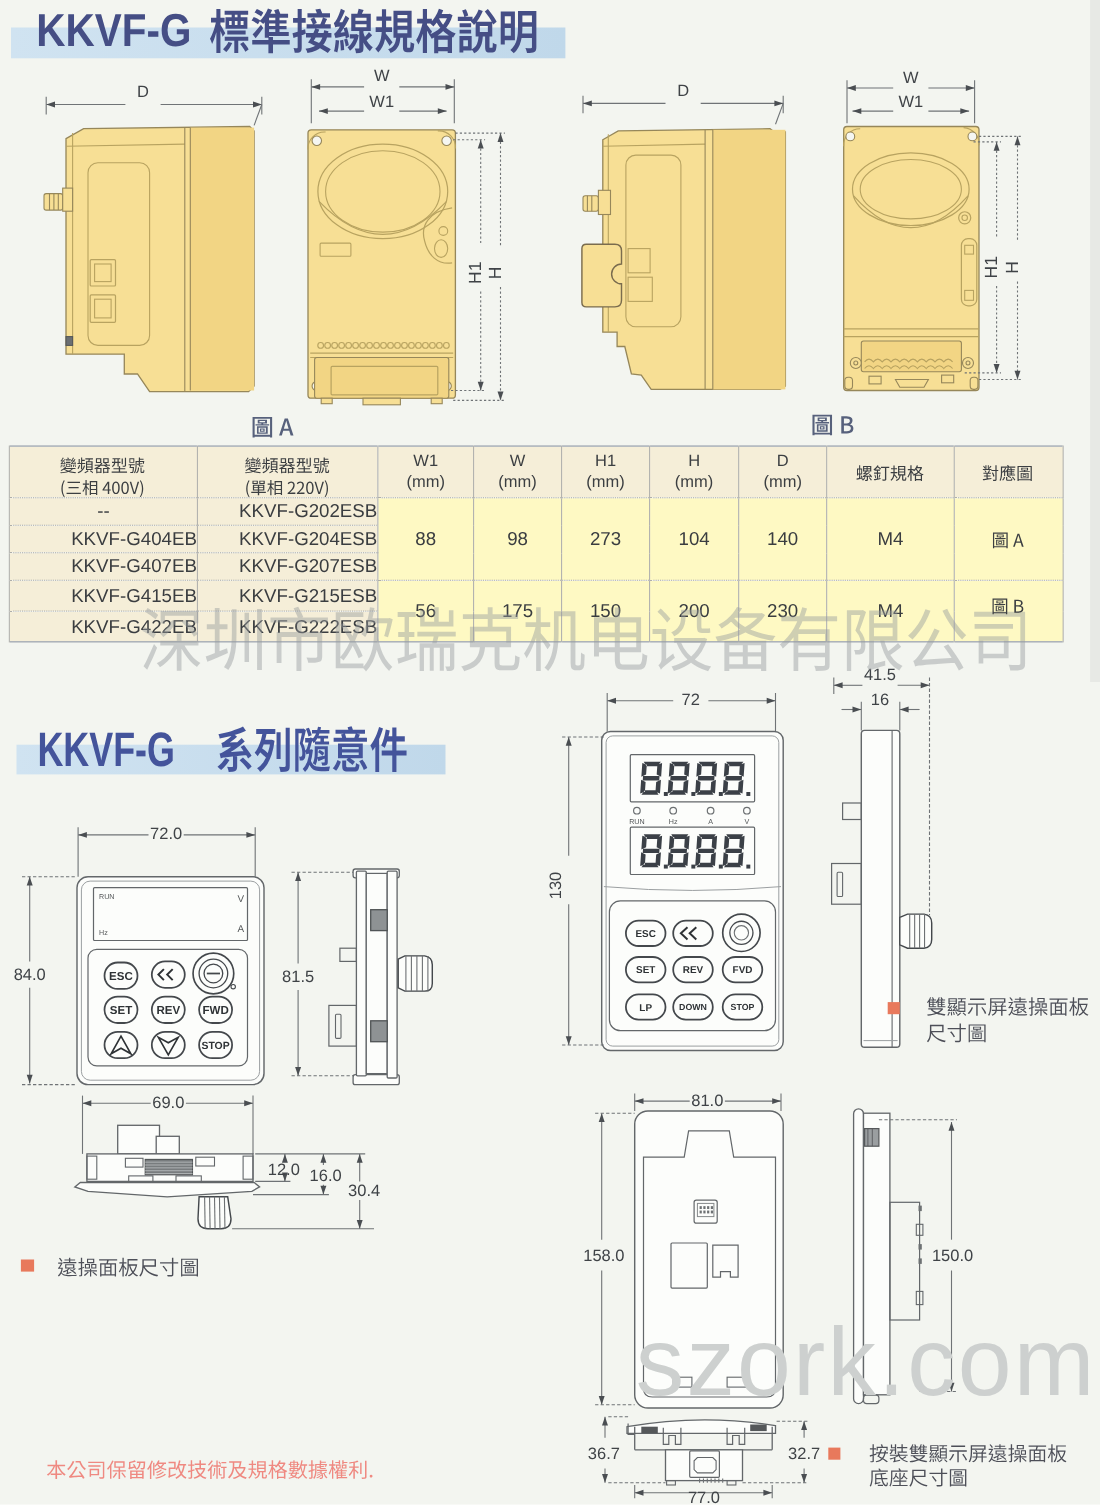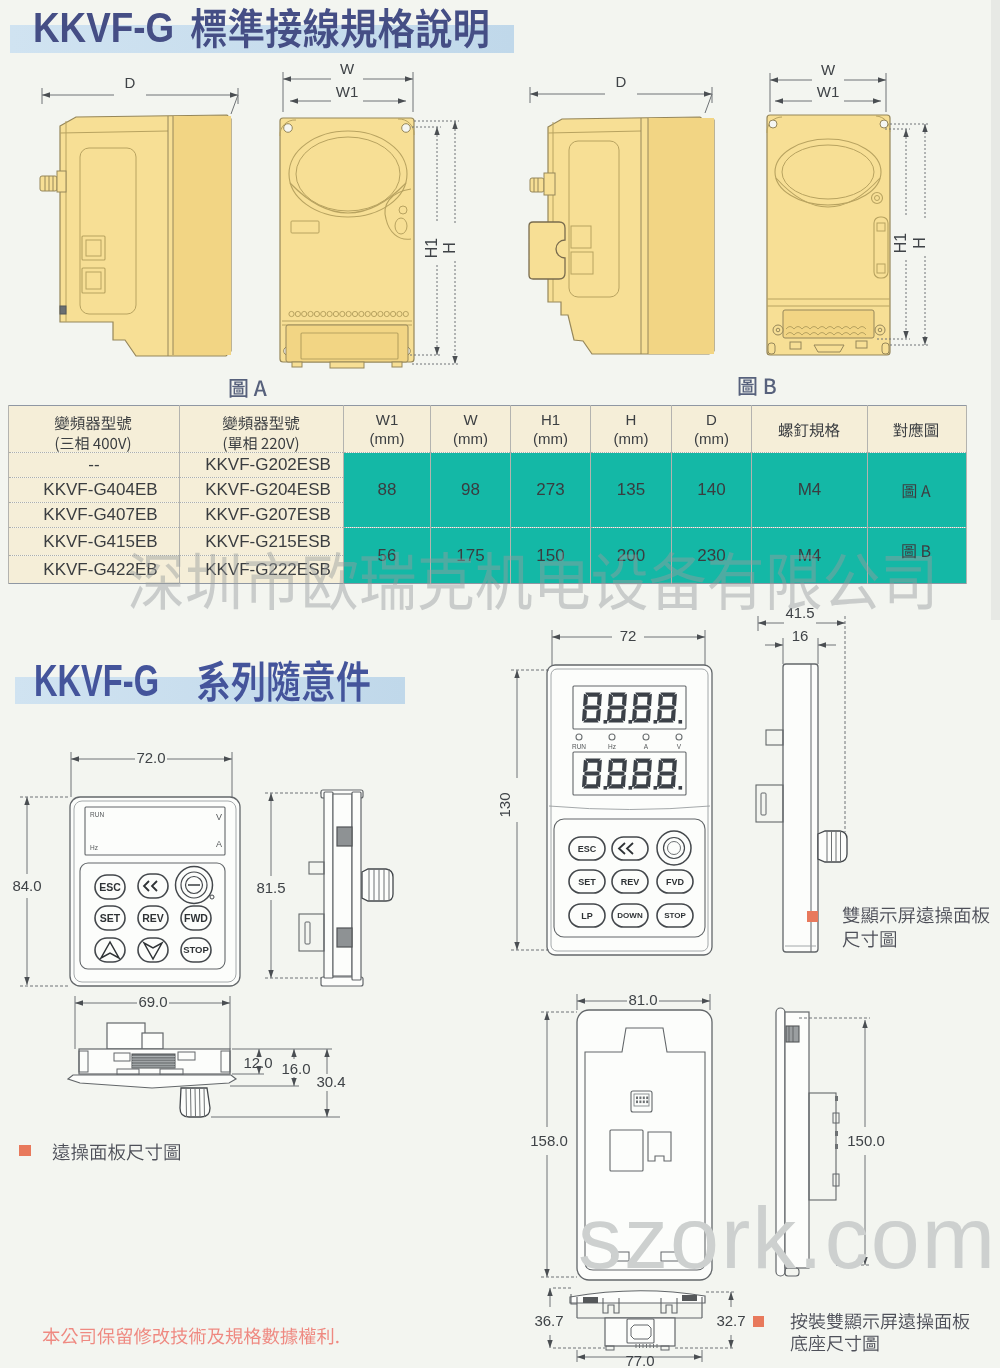--- a/index.html
+++ b/index.html
@@ -1,22 +1,22 @@
 <!DOCTYPE html>
 <html><head><meta charset="utf-8"><style>
 html,body{margin:0;padding:0;background:#fff}
 #page{position:relative;width:1000px;height:1368px;background:#f3f5f0;font-family:"Liberation Sans",sans-serif;overflow:hidden}
 #spec{position:absolute;left:8px;top:405px;border-collapse:collapse;table-layout:fixed;width:958px;border:1px solid #8f97a3}
 #spec td{border-left:1px solid #b3b3af;border-right:1px solid #b3b3af;border-top:1px dotted #aeaeaa;border-bottom:1px dotted #aeaeaa;
- font-size:17px;color:#3a3d40;text-align:center;vertical-align:middle;padding:0;background:#14b8a6;overflow:hidden}
+ font-size:17px;color:#3a3d40;text-align:center;vertical-align:middle;padding:0;background:#fef9c3;overflow:hidden}
 #spec tr.hd td{height:46px;font-size:15px;line-height:19px;color:#3c3f42}
 #spec tr{height:25px}
 #spec tr:nth-child(5),#spec tr:nth-child(6){height:28px}
 #spec td.cr{background:#f5eed8}
-#spec td.mdl{text-align:center;padding-left:13px}
+#spec td.mdl{text-align:right;padding-left:13px}
 #spec td.ctr{text-align:center}
 .band{position:absolute;background:linear-gradient(90deg,#d0e3f1,#c0d8ea)}
 </style></head><body>
 <div id="page">
 
 <div class="band" style="left:10px;top:25px;width:504px;height:28px"></div>
 
 <div class="band" style="left:15px;top:677px;width:390px;height:27px"></div>
 
 <div style="position:absolute;right:0;top:0;width:9px;height:620px;background:#e7e9e5"></div>
@@ -44,21 +44,21 @@
           <td class="cr">D<br>(mm)</td>
           <td class="cr"></td>
           <td class="cr"></td>
         </tr>
         <tr>
           <td class="cr ctr">--</td>
           <td class="cr mdl">KKVF-G202ESB</td>
           <td rowspan="3" class="num">88</td>
           <td rowspan="3" class="num">98</td>
           <td rowspan="3" class="num">273</td>
-          <td rowspan="3" class="num">135</td>
+          <td rowspan="3" class="num">104</td>
           <td rowspan="3" class="num">140</td>
           <td rowspan="3" class="num">M4</td>
           <td rowspan="3" class="num"></td>
         </tr>
         <tr>
           <td class="cr mdl">KKVF-G404EB</td>
           <td class="cr mdl">KKVF-G204ESB</td>
         </tr>
         <tr>
           <td class="cr mdl">KKVF-G407EB</td>

